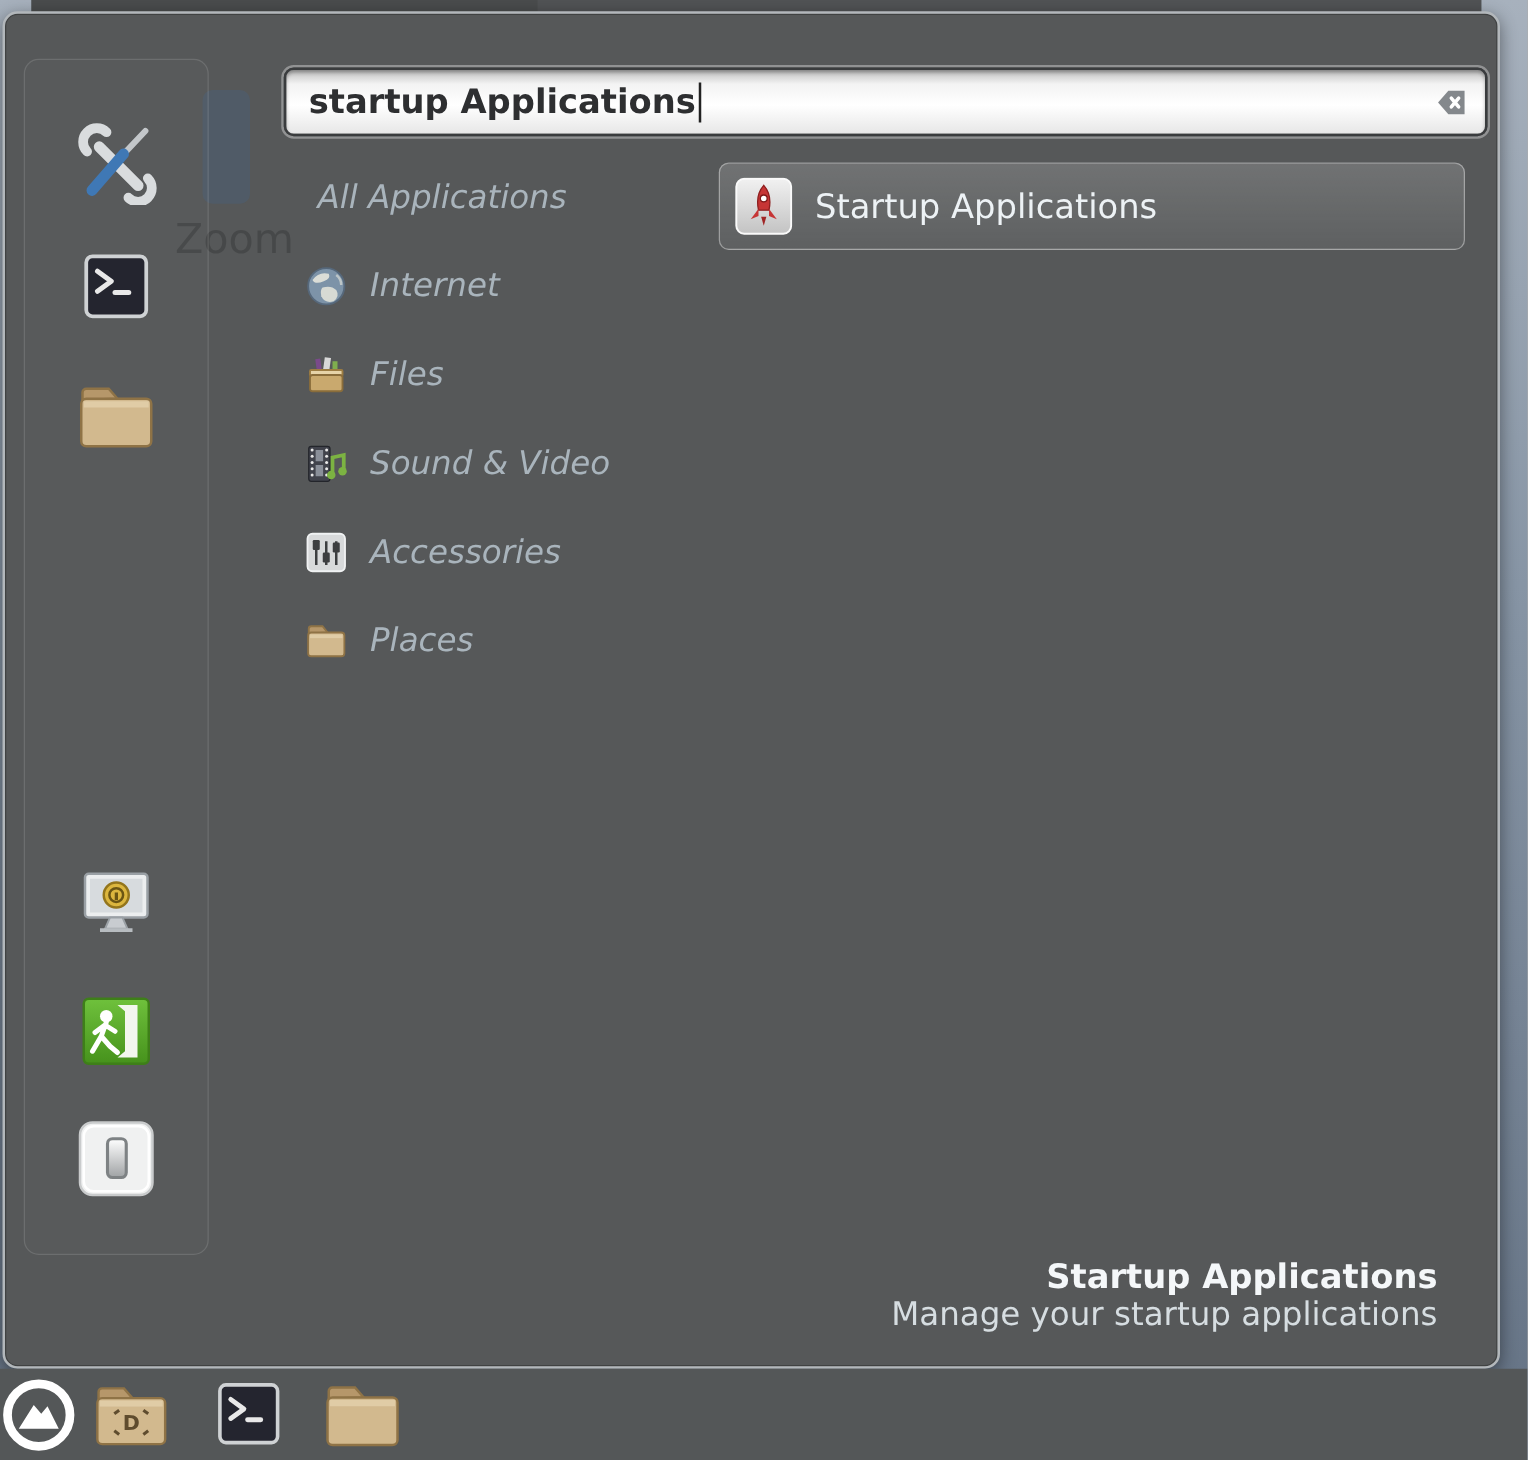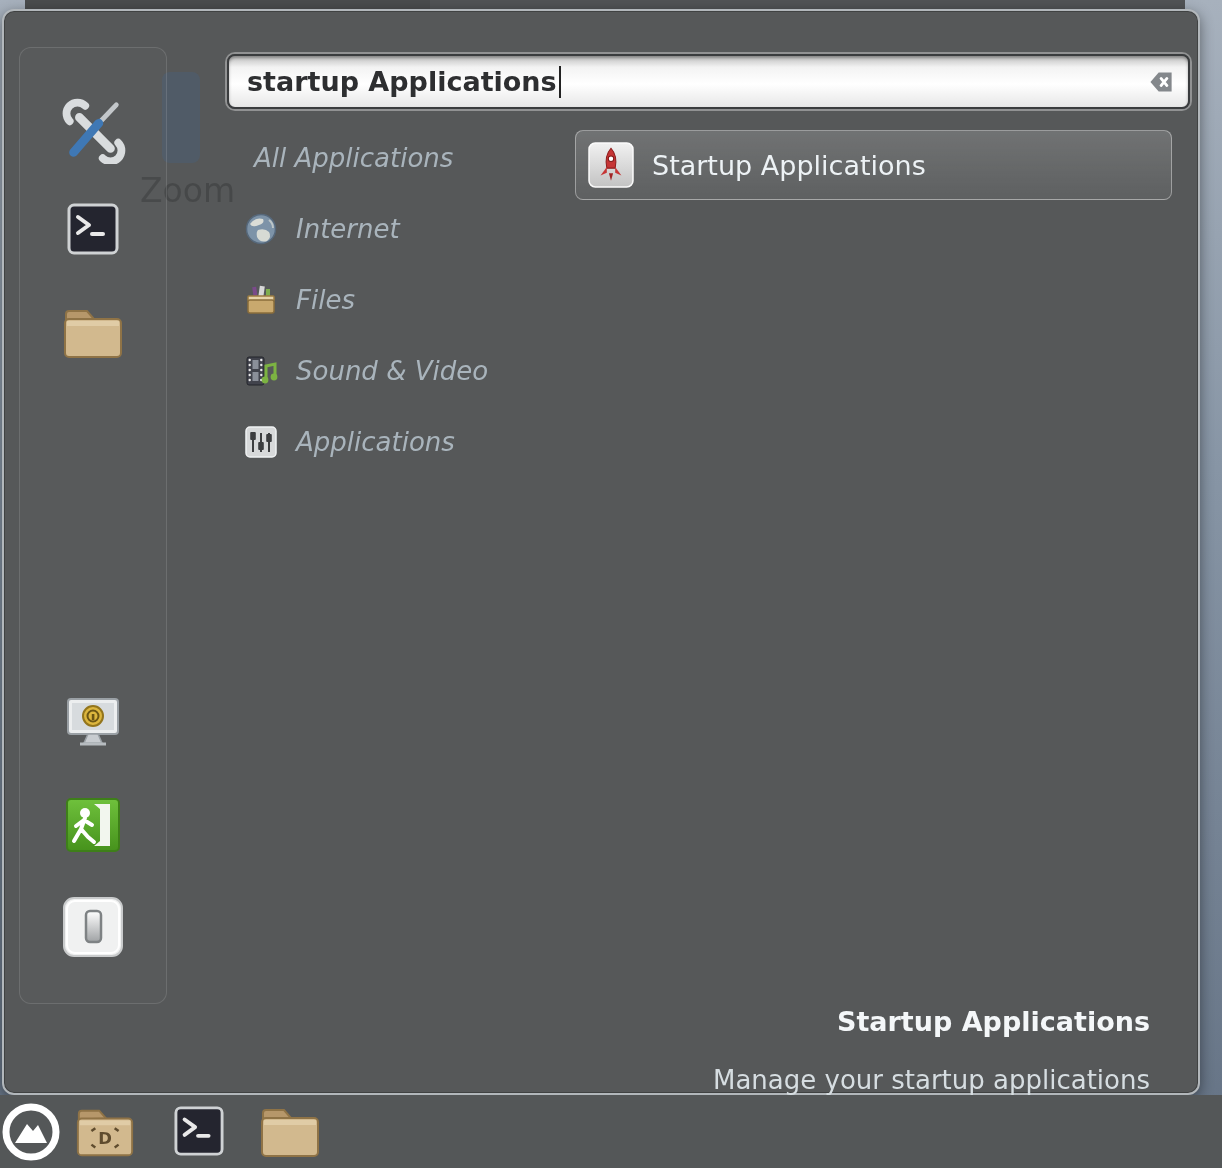--- a/index.html
+++ b/index.html
@@ -63,21 +63,21 @@
     border:1px solid rgba(255,255,255,.38);border-radius:8px;cursor:pointer;
     background:linear-gradient(180deg,rgba(255,255,255,.16),rgba(255,255,255,.05));
     display:flex;align-items:center;gap:18px;padding:0 12px;
   }
   .result-icon{width:46px;height:46px;line-height:0;}
   .result-label{font-size:27px;color:#edf2f5;}
 
   
   .selection-info{position:absolute;right:48px;top:995px;text-align:right;}
   .sel-title{font-size:27px;font-weight:bold;color:#f4f7f9;line-height:1.15;}
-  .sel-desc{font-size:26px;color:#d6dde1;line-height:1.2;margin-top:28px;}
+  .sel-desc{font-size:26px;color:#d6dde1;line-height:1.2;}
 
   
   .taskbar{position:absolute;left:0;top:1095px;width:1222px;height:73px;background:#545758;}
   .tb-item{position:absolute;cursor:pointer;line-height:0;}
   .tb-menu{left:1px;top:7px;}
   .tb-desktop{left:74px;top:10px;}
   .tb-terminal{left:174px;top:11px;}
   .tb-files{left:258px;top:9px;}
 </style>
 </head>
@@ -239,21 +239,31 @@
               <line x1="17" y1="8" x2="17" y2="27"></line>
               <line x1="25" y1="8" x2="25" y2="27"></line>
           </g>
           <g fill="#3c3e40">
             <rect x="6.2" y="7" width="5.6" height="8" rx="1"></rect>
             <rect x="14.2" y="17" width="5.6" height="8" rx="1"></rect>
             <rect x="22.2" y="9" width="5.6" height="8" rx="1"></rect>
           </g>
         </svg>
       </span>
-      <span class="cat-label">Applications</span>
+      <span class="cat-label">Accessories</span>
+    </div>
+    <div class="cat-row">
+      <span class="cat-icon">
+        <svg width="34" height="34" viewBox="0 0 34 30">
+          <path d="M3,9 L3,5 a2,2 0 0 1 2,-2 h9 l4,5 z" fill="#b6976a" stroke="#8f7346" stroke-width="1.5"></path>
+          <rect x="2.5" y="8" width="29" height="19" rx="2.5" fill="#d2b98e" stroke="#8f7346" stroke-width="1.5"></rect>
+          <rect x="4" y="9.5" width="26" height="3" fill="#e0cca6"></rect>
+        </svg>
+      </span>
+      <span class="cat-label">Places</span>
     </div>
   </div>
 
   <div class="result">
     <span class="result-icon">
       <svg width="46" height="46" viewBox="0 0 44 44">
         <defs>
           <linearGradient id="gIco" x1="0" y1="0" x2="0" y2="1">
             <stop offset="0" stop-color="#f1f1f1"></stop>
               <stop offset="1" stop-color="#c3c3c3"></stop>

